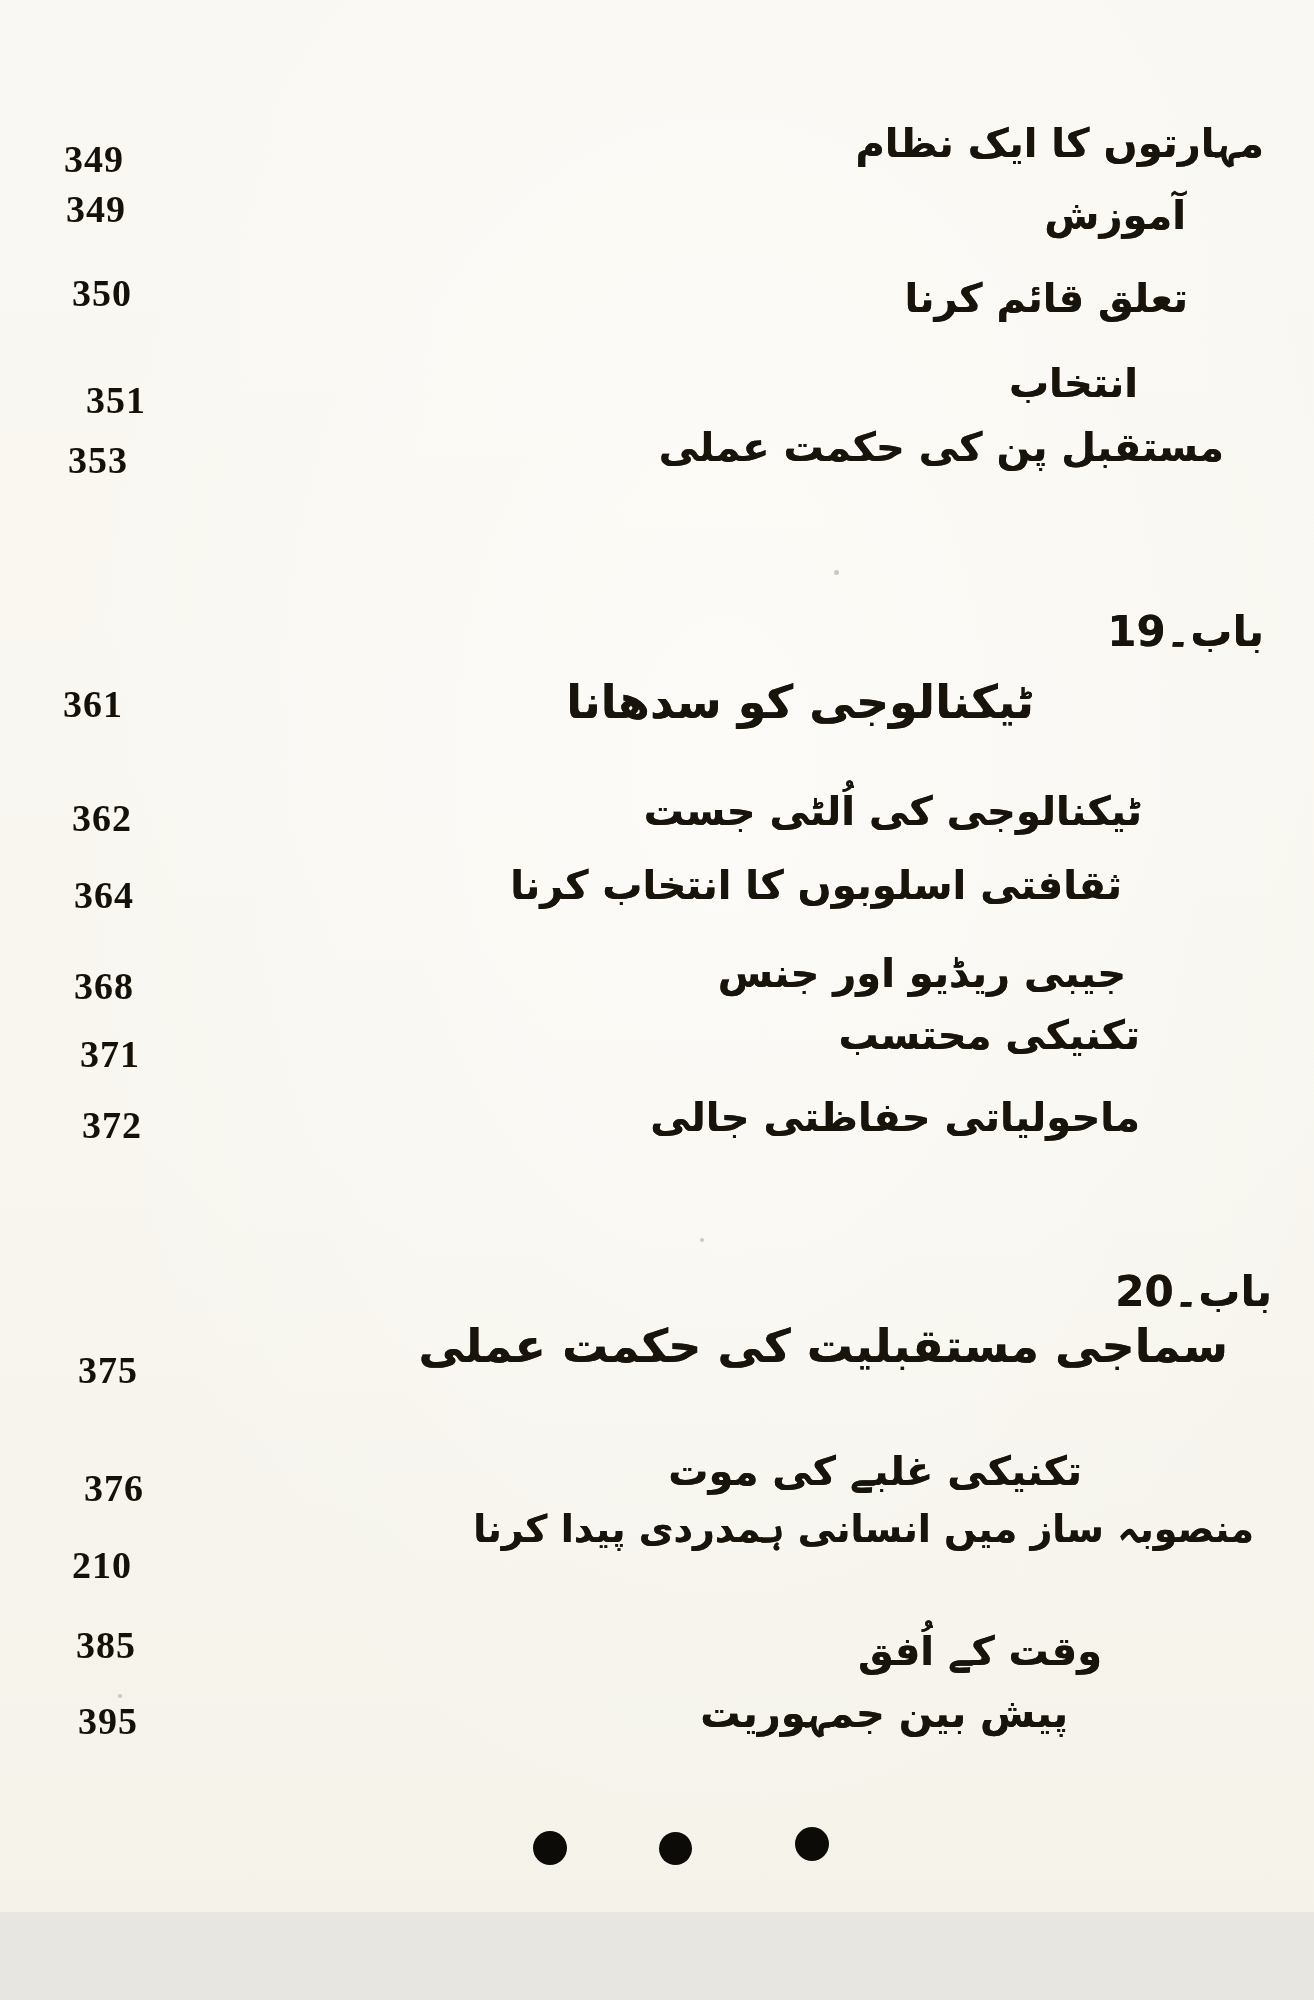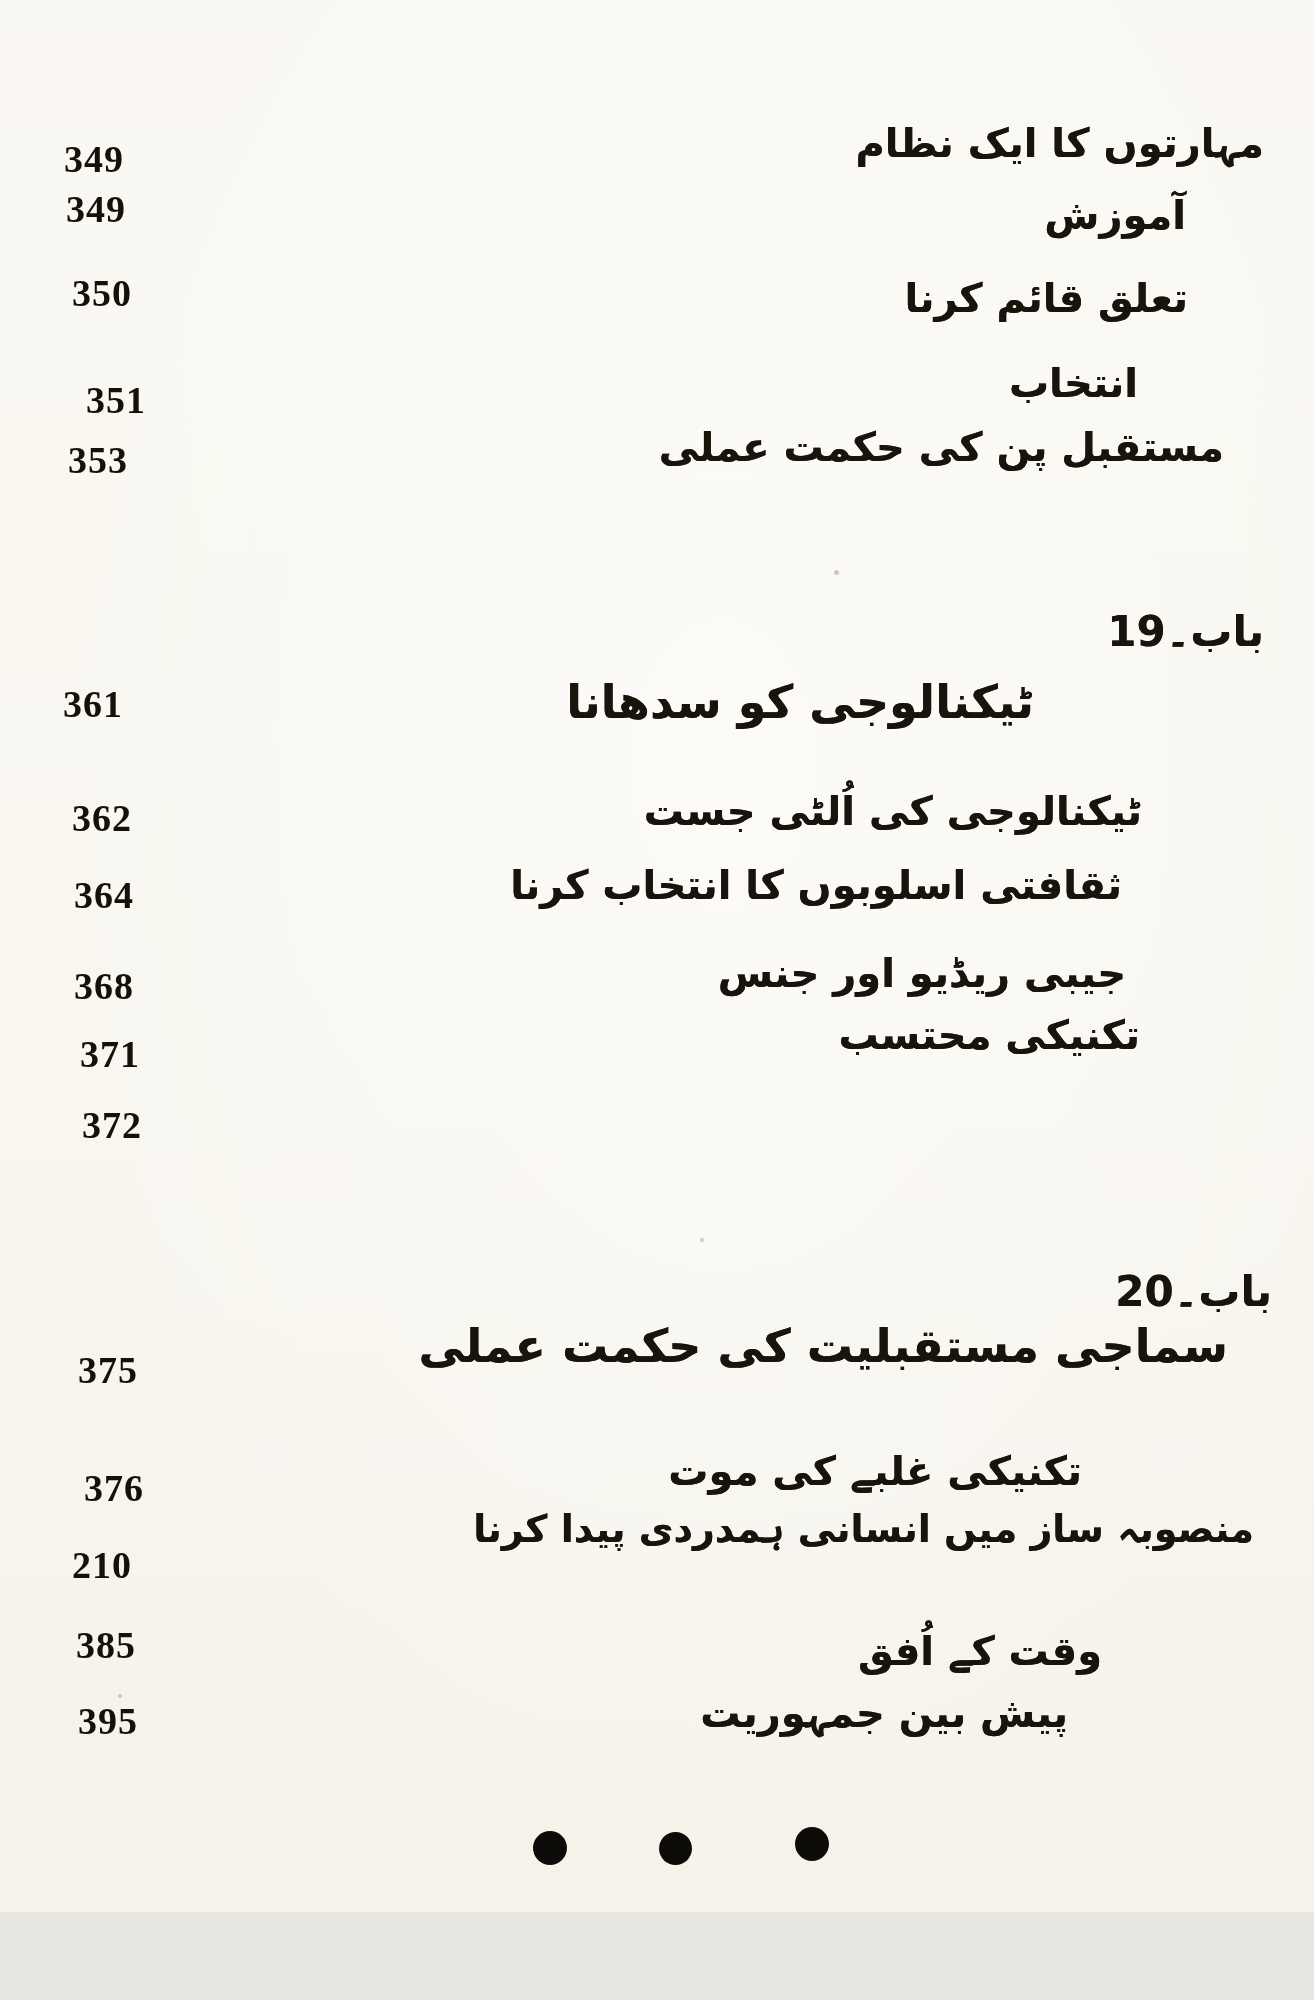--- a/index.html
+++ b/index.html
@@ -91,20 +91,21 @@
   <span class="pagenum" style="left:74px;  top:876px;">364</span>
   <span class="urdu" style="right:192px;top:862px;">ثقافتی اسلوبوں کا انتخاب کرنا</span>
 
   <span class="pagenum" style="left:74px;  top:955px;margin-top:12px;">368</span>
   <span class="urdu" style="right:188px;top:950px;">جیبی ریڈیو اور جنس</span>
 
   <span class="pagenum" style="left:80px;  top:1035px;">371</span>
   <span class="urdu" style="right:174px;top:1012px;text-align:center;">تکنیکی محتسب</span>
 
   <span class="pagenum" style="left:82px;  top:1106px;">372</span>
+  <span class="urdu" style="right:174px;top:1094px;">ماحولیاتی حفاظتی جالی</span>
 
   <span class="urdu chapter-label" style="right:42px; top:1268px;text-align:center;">باب۔20</span>
 
   <span class="pagenum" style="left:78px;  top:1351px;">375</span>
   <span class="urdu chapter-title" style="right:86px; top:1320px;">سماجی مستقبلیت کی حکمت عملی</span>
 
   <span class="pagenum" style="left:84px;  top:1469px;">376</span>
   <span class="urdu" style="right:232px;top:1448px;">تکنیکی غلبے کی موت</span>
 
   <span class="pagenum" style="left:72px;  top:1546px;">210</span>

